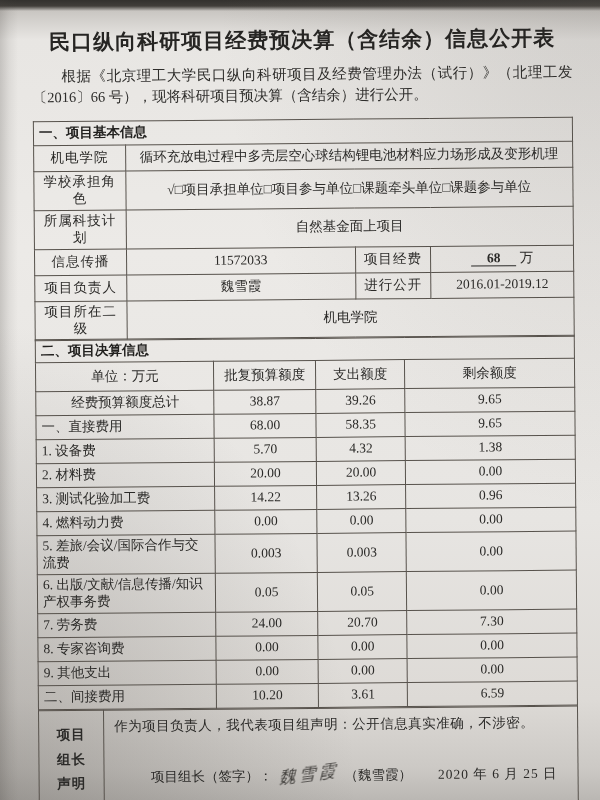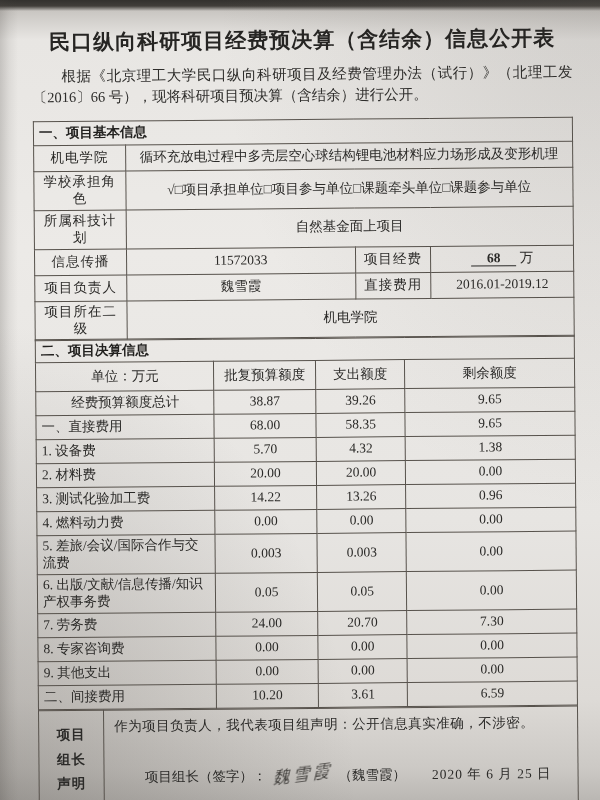--- a/index.html
+++ b/index.html
@@ -58,21 +58,21 @@
   .decl-statement { font-size:13.5px; letter-spacing:.5px; }
   .sign-line {
     display:flex; align-items:baseline; justify-content:flex-end;
     margin-top:30px; font-size:13.5px; white-space:nowrap;
   }
   .handwriting {
     display:inline-block; font-style:italic; font-size:17px; color:#3c3a37;
     transform:rotate(-7deg) skewX(-8deg); margin:0 6px; letter-spacing:3px;
     filter:blur(.2px);
   }
-  .sign-date { margin-left:26px; margin-right:18px; letter-spacing:1px; }
+  .sign-date { margin-left:26px; margin-right:12px; letter-spacing:1px; }
 </style>
 </head>
 <body>
 
 <div class="photo"></div>
 
 <div class="content">
 
   <h1 class="title">民口纵向科研项目经费预决算（含结余）信息公开表</h1>
 
@@ -103,21 +103,21 @@
     </tr>
     <tr>
       <td class="lbl">信息传播</td>
       <td>11572033</td>
       <td class="lbl">项目经费</td>
       <td><span class="underlined">68</span> <span>万</span></td>
     </tr>
     <tr>
       <td class="lbl">项目负责人</td>
       <td>魏雪霞</td>
-      <td class="lbl">直接费用</td>
+      <td class="lbl">进行公开</td>
       <td>2016.01-2019.12</td>
     </tr>
     <tr>
       <td class="lbl">项目所在二级</td>
       <td colspan="3">机电学院</td>
     </tr>
   </tbody>
     </table>
 
   <table class="t2">

